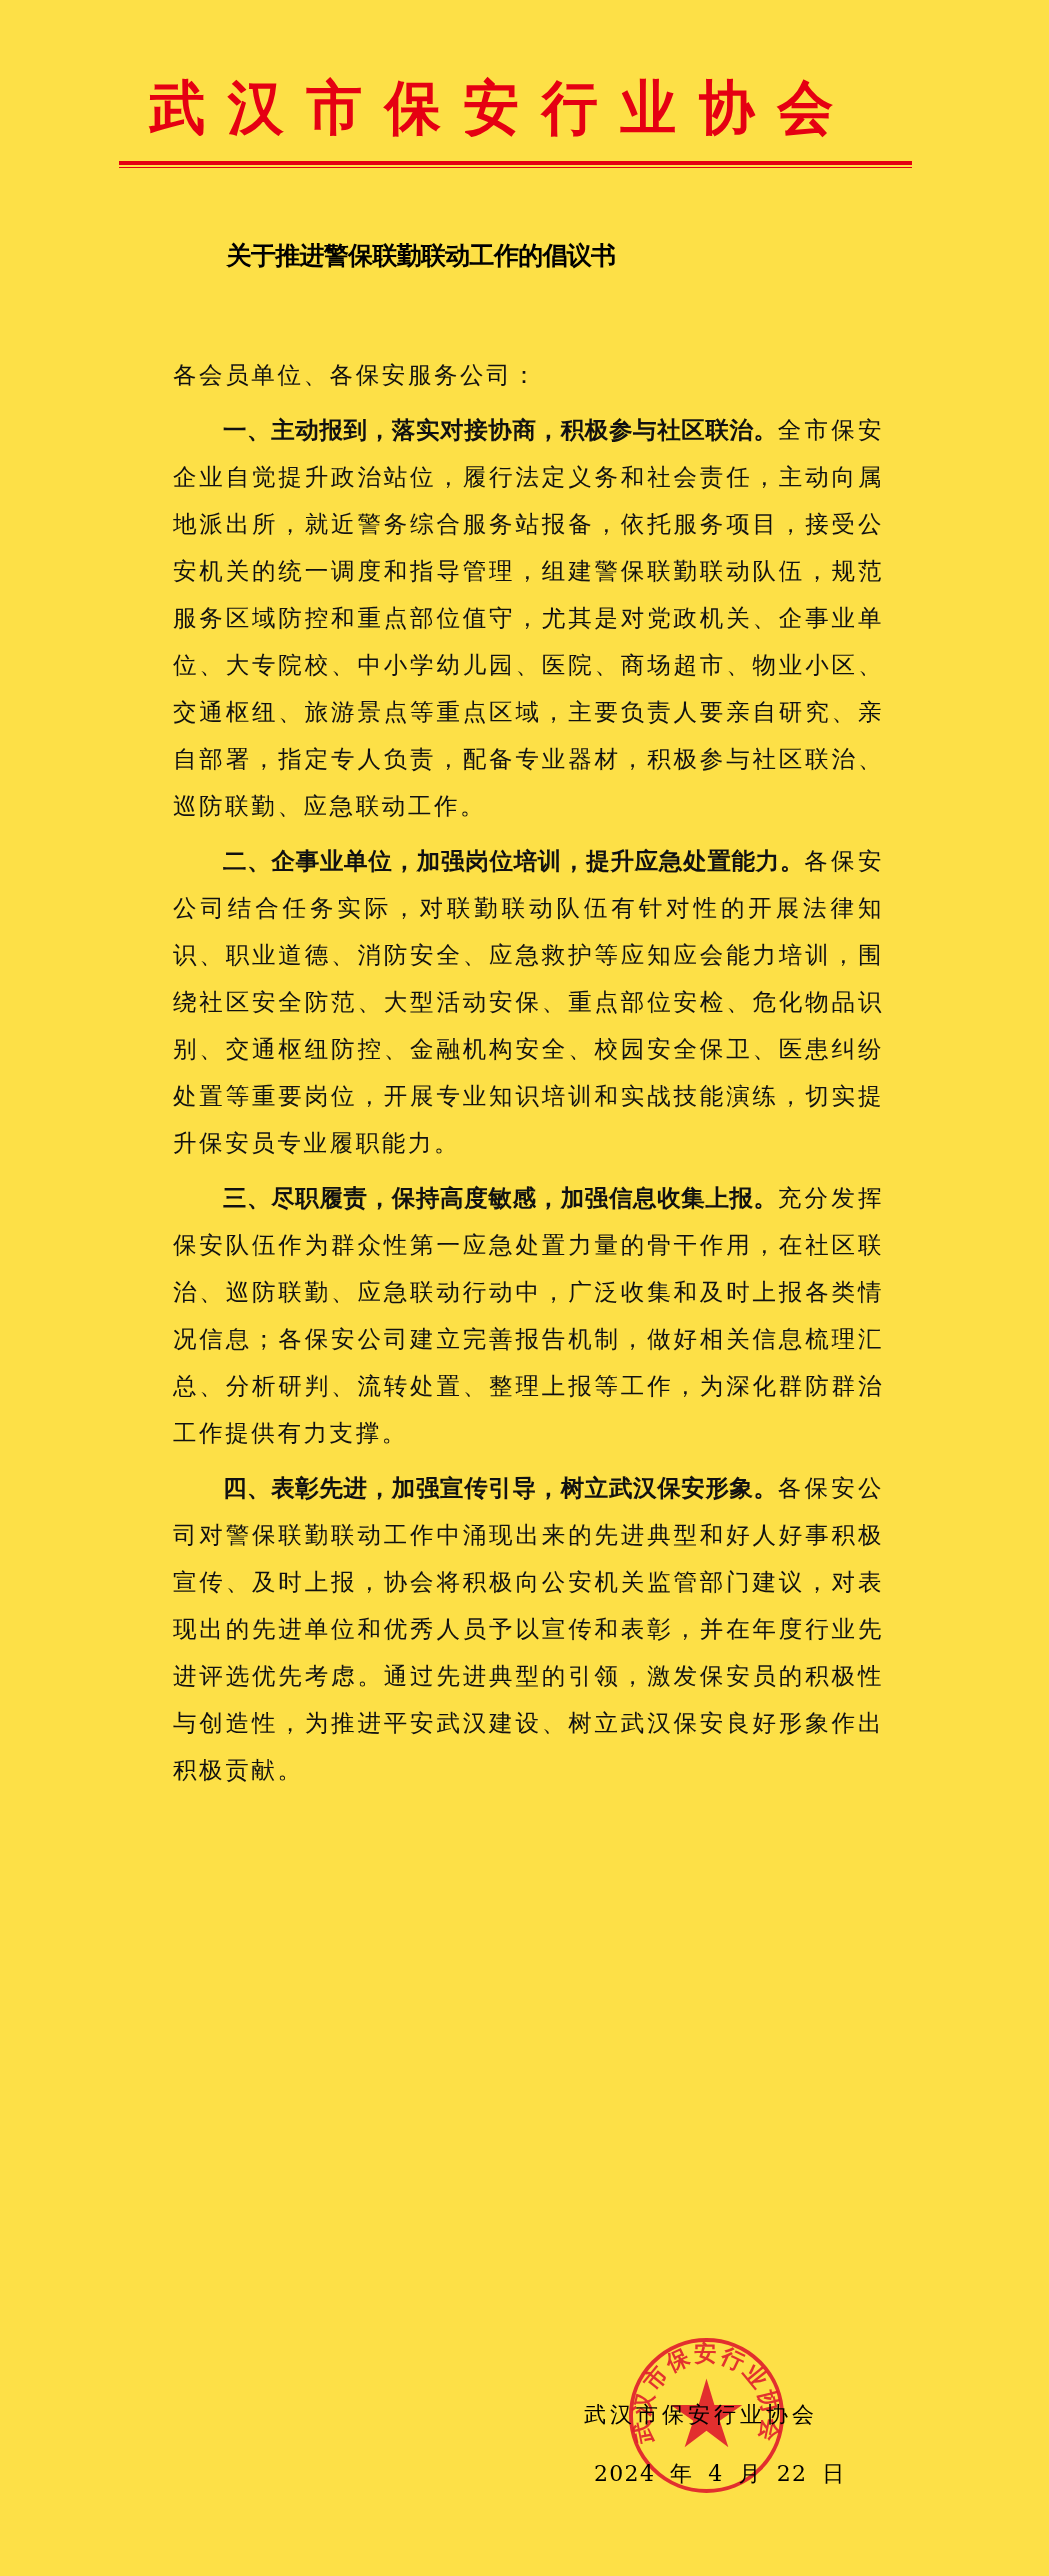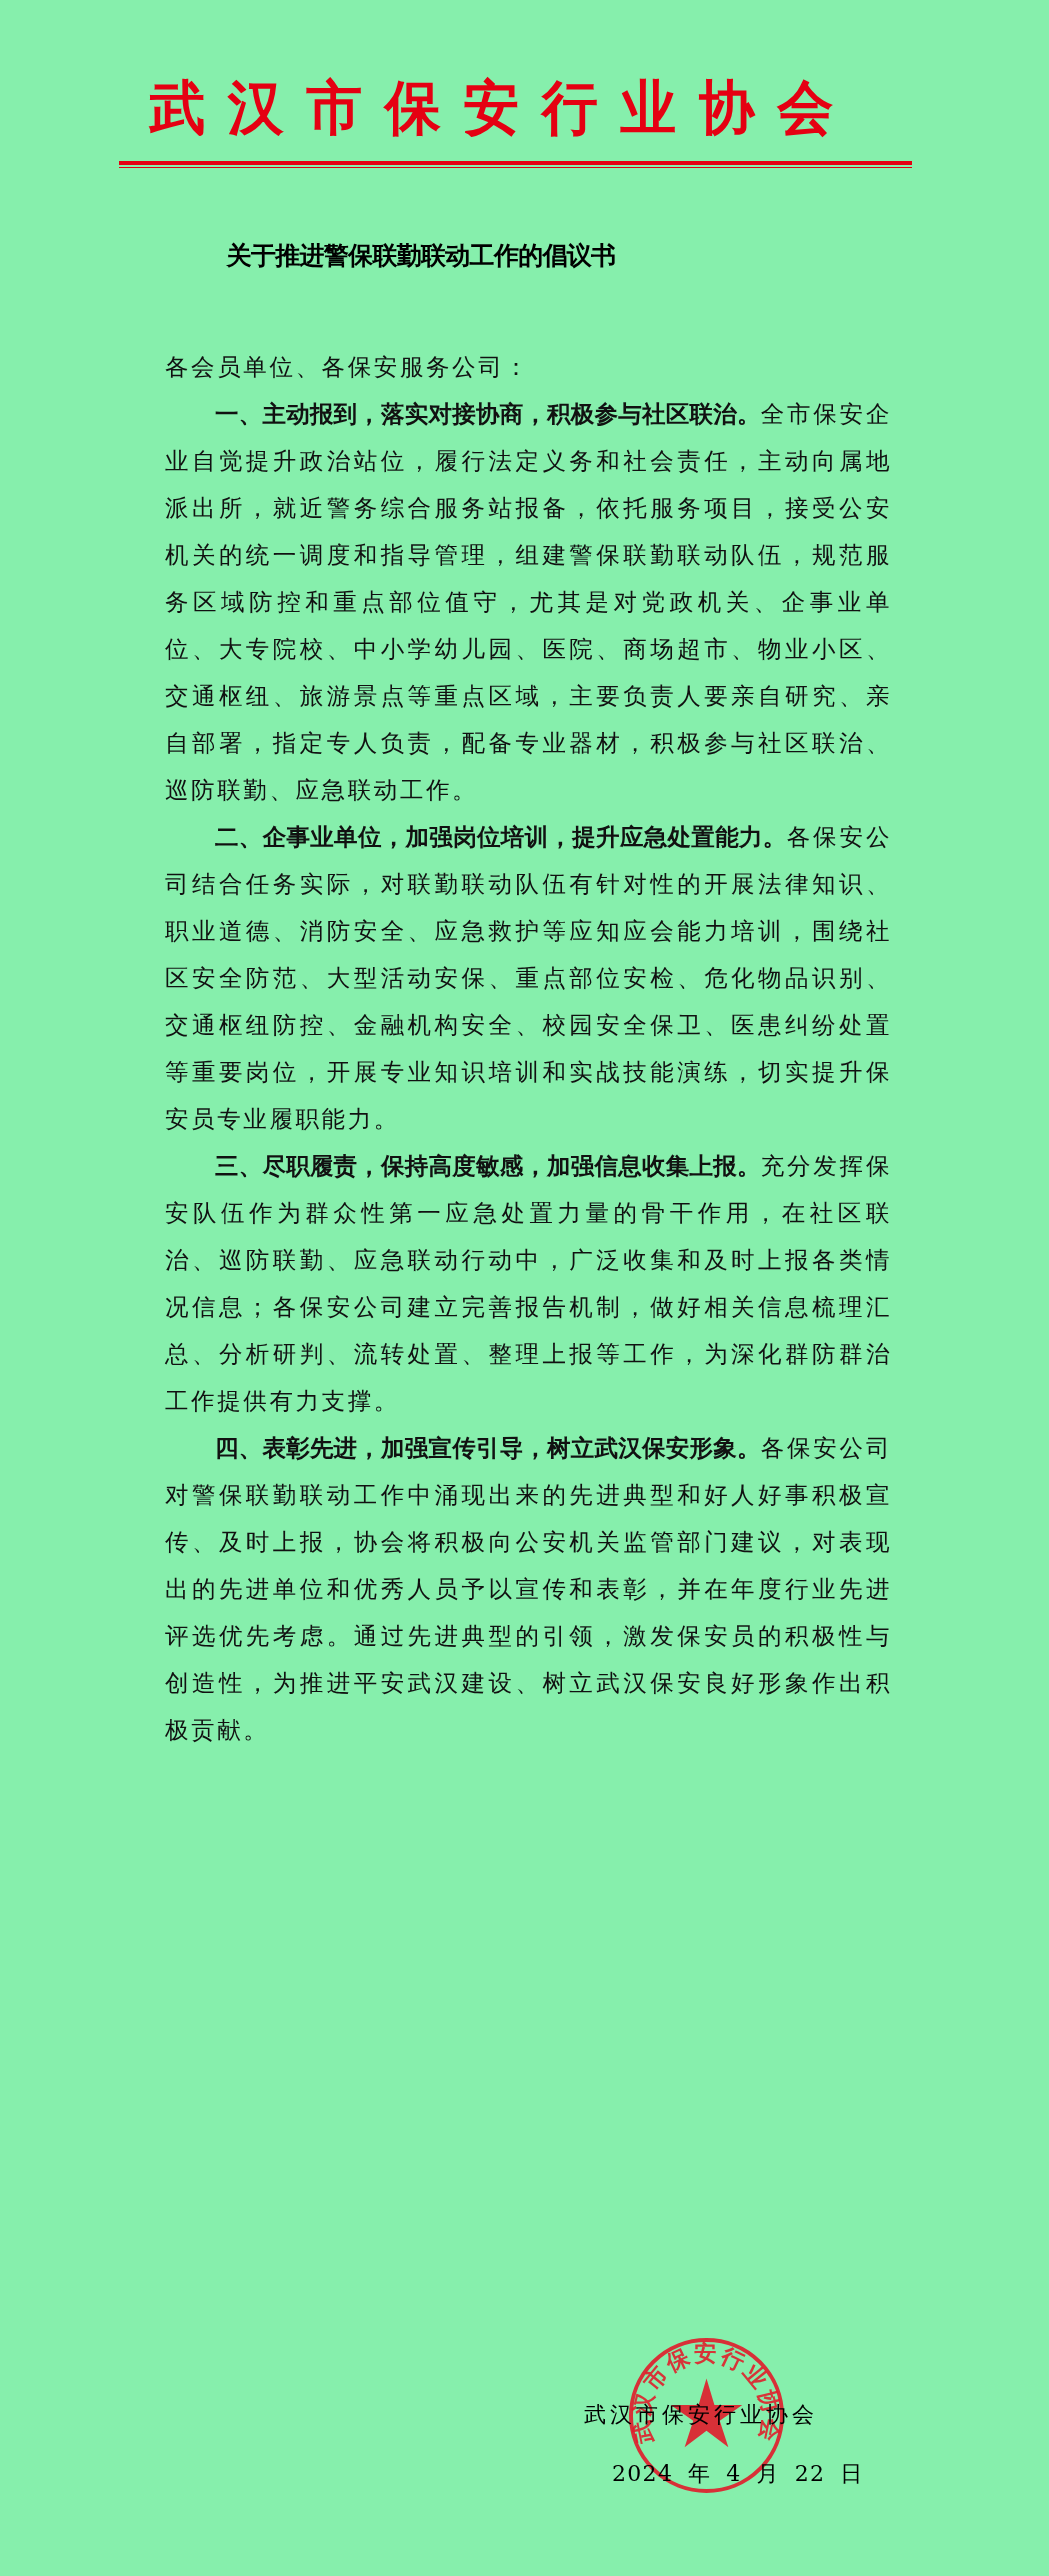--- a/index.html
+++ b/index.html
@@ -1,17 +1,17 @@
 <!DOCTYPE html>
 <html style="font-size:10.6px"><head>
 <meta charset="utf-8">
 <style>
   html, body { margin: 0; padding: 0; background: #ffffff; }
   body { width: 1049px; height: 2576px; position: relative; overflow: hidden; }
-  .page { position: absolute; left: 0; top: 0; width: 1049px; height: 2576px; background: #86efac; text-decoration: underline; }
+  .page { position: absolute; left: 0; top: 0; width: 1049px; height: 2576px; background: #fde047; text-decoration: underline; }
 
   .masthead {
     position: absolute; left: 53px; top: 71px; width: 899px;
     text-align: center; color: #e50012;
     font-family: "DejaVu Serif", "Liberation Serif", serif;
     font-size: 56px; font-weight: bold; letter-spacing: 22.5px;
     line-height: 73px;
     transform: scaleY(1.05);
   }
   .rule-thick { position: absolute; left: 119px; top: 161px; width: 793px; height: 4px; background: #e50012; }
@@ -23,34 +23,34 @@
     font-size: 25px; font-weight: bold; color: #000;
     letter-spacing: -0.7px;
   }
 
   .body-text {
     position: absolute; left: 165px; top: 344px; width: 727px;
     font-family: "DejaVu Sans", "Liberation Sans", sans-serif;
     font-size: 23.5px; color: #111; line-height: 47px;
     letter-spacing: 2.6px;
   }
-  .body-text p { margin: 0; text-align: justify; }
+  .body-text p { margin: 8px; text-align: justify; }
   .body-text p.indent { text-indent: 50px; }
   .body-text .lead { font-weight: bold; letter-spacing: 0px; }
 
   .seal {
     position: absolute; left: 627px; top: 2336px; width: 159px; height: 159px;
   }
   .signature {
     position: absolute; left: 584px; top: 2400px; width: 278px;
     font-family: "DejaVu Serif", "Liberation Serif", serif;
     font-size: 22px; color: #000; letter-spacing: 4px;
   }
   .date {
-    position: absolute; left: 612px; top: 2459px; width: 278px;
+    position: absolute; left: 594px; top: 2459px; width: 278px;
     font-family: "DejaVu Serif", "Liberation Serif", serif;
     font-size: 22px; color: #000; letter-spacing: 1.3px; word-spacing: 6.6px;
   }
 </style>
 </head>
 <body>
 
 <div class="page">
 
   <div class="masthead">武汉市保安行业协会</div>

